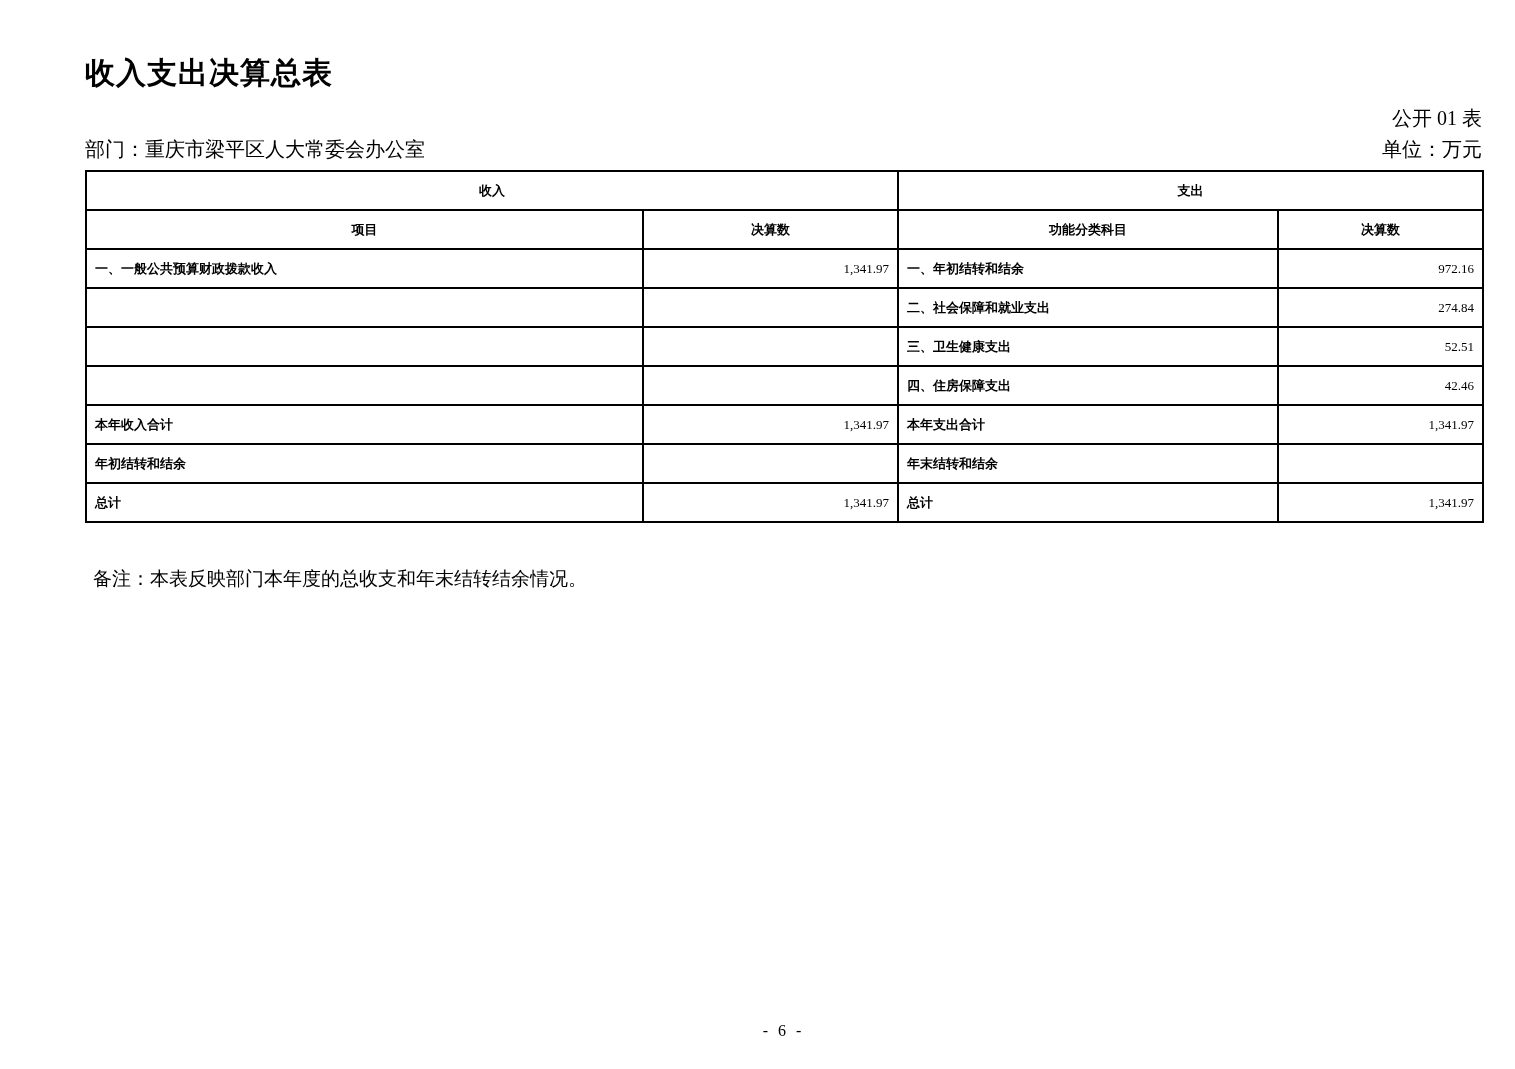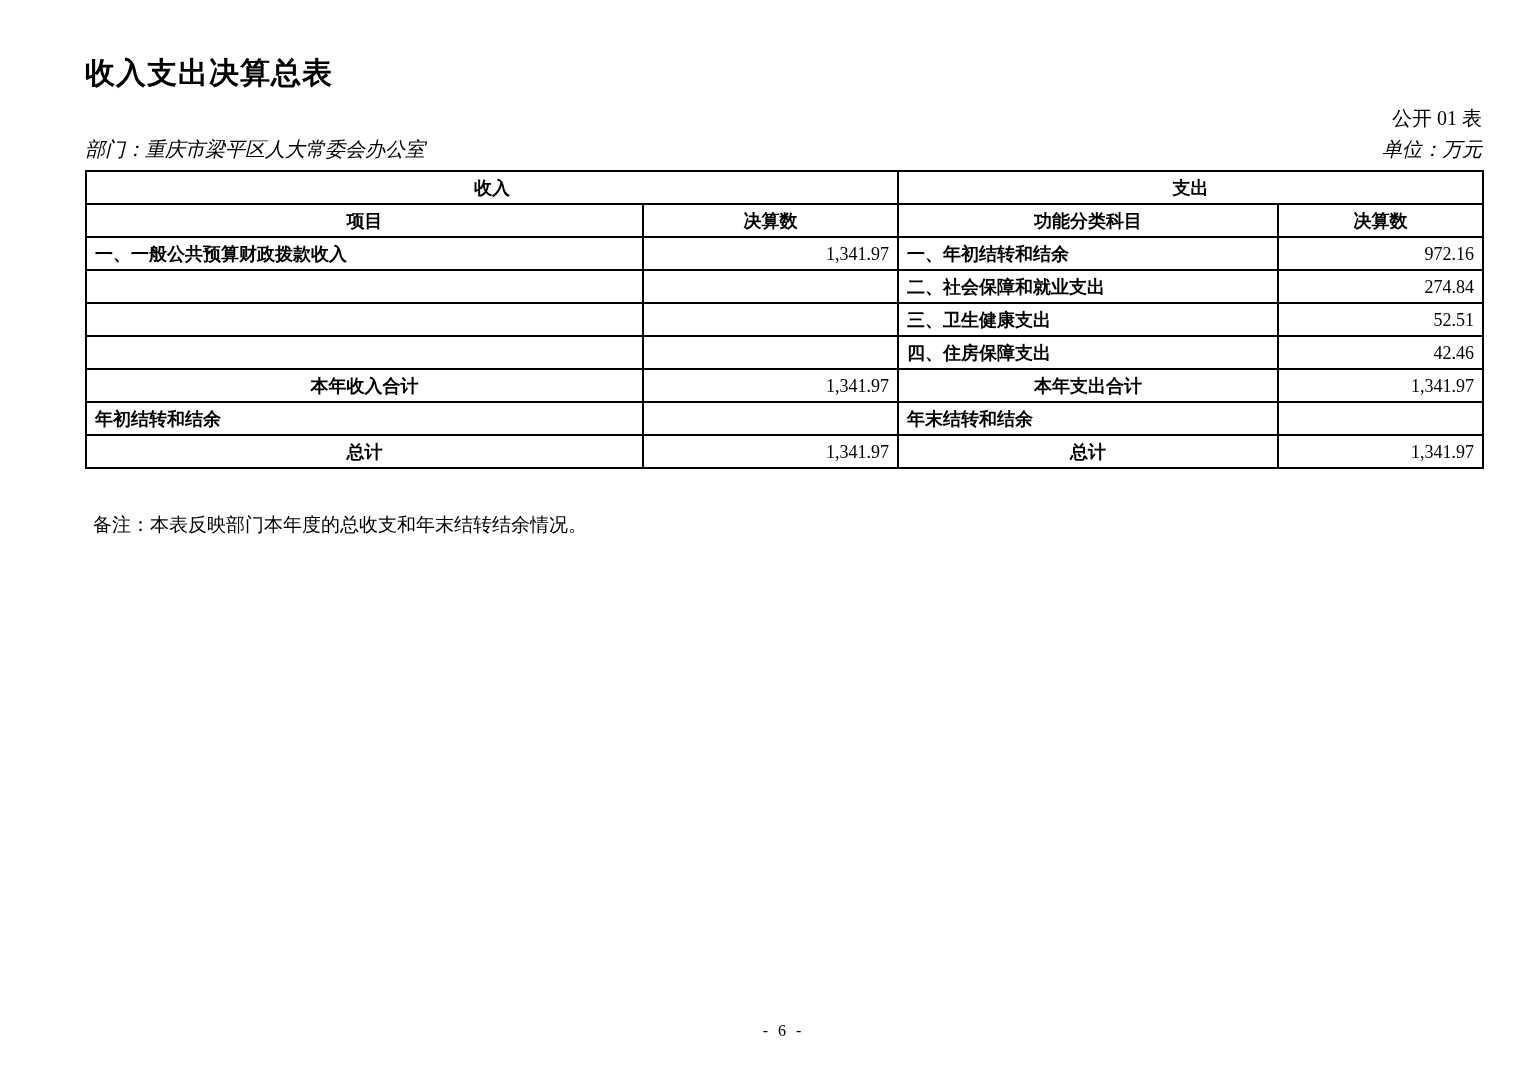--- a/index.html
+++ b/index.html
@@ -31,47 +31,46 @@
     text-align: right;
     font-size: 20px;
     line-height: 24px;
   }
   .meta-line {
     margin-top: 7px;
     display: flex;
     justify-content: space-between;
     font-size: 20px;
     line-height: 24px;
-    font-style: italic;
   }
   table.fin-table {
     margin-top: 9px;
     width: 1397px;
     border-collapse: collapse;
     table-layout: fixed;
   }
   .fin-table td, .fin-table th {
     border: 2px solid #000000;
-    height: 33px;
+    height: 39px;
     padding: 0 8px;
-    font-size: 18px;
+    font-size: 13px;
     line-height: 22px;
     white-space: nowrap;
     overflow: hidden;
     vertical-align: middle;
   }
   .fin-table th {
     font-weight: bold;
     text-align: center;
   }
   .cell-item {
     font-weight: bold;
     text-align: left;
   }
-  .cell-item.center { text-align: center; }
+  .cell-item.center { text-align: left; }
   .cell-num {
     text-align: right;
     font-weight: normal;
     font-size: 18px;
   }
   .note-line {
     margin-top: 44px;
     padding-left: 8px;
     font-size: 19px;
     line-height: 23px;

